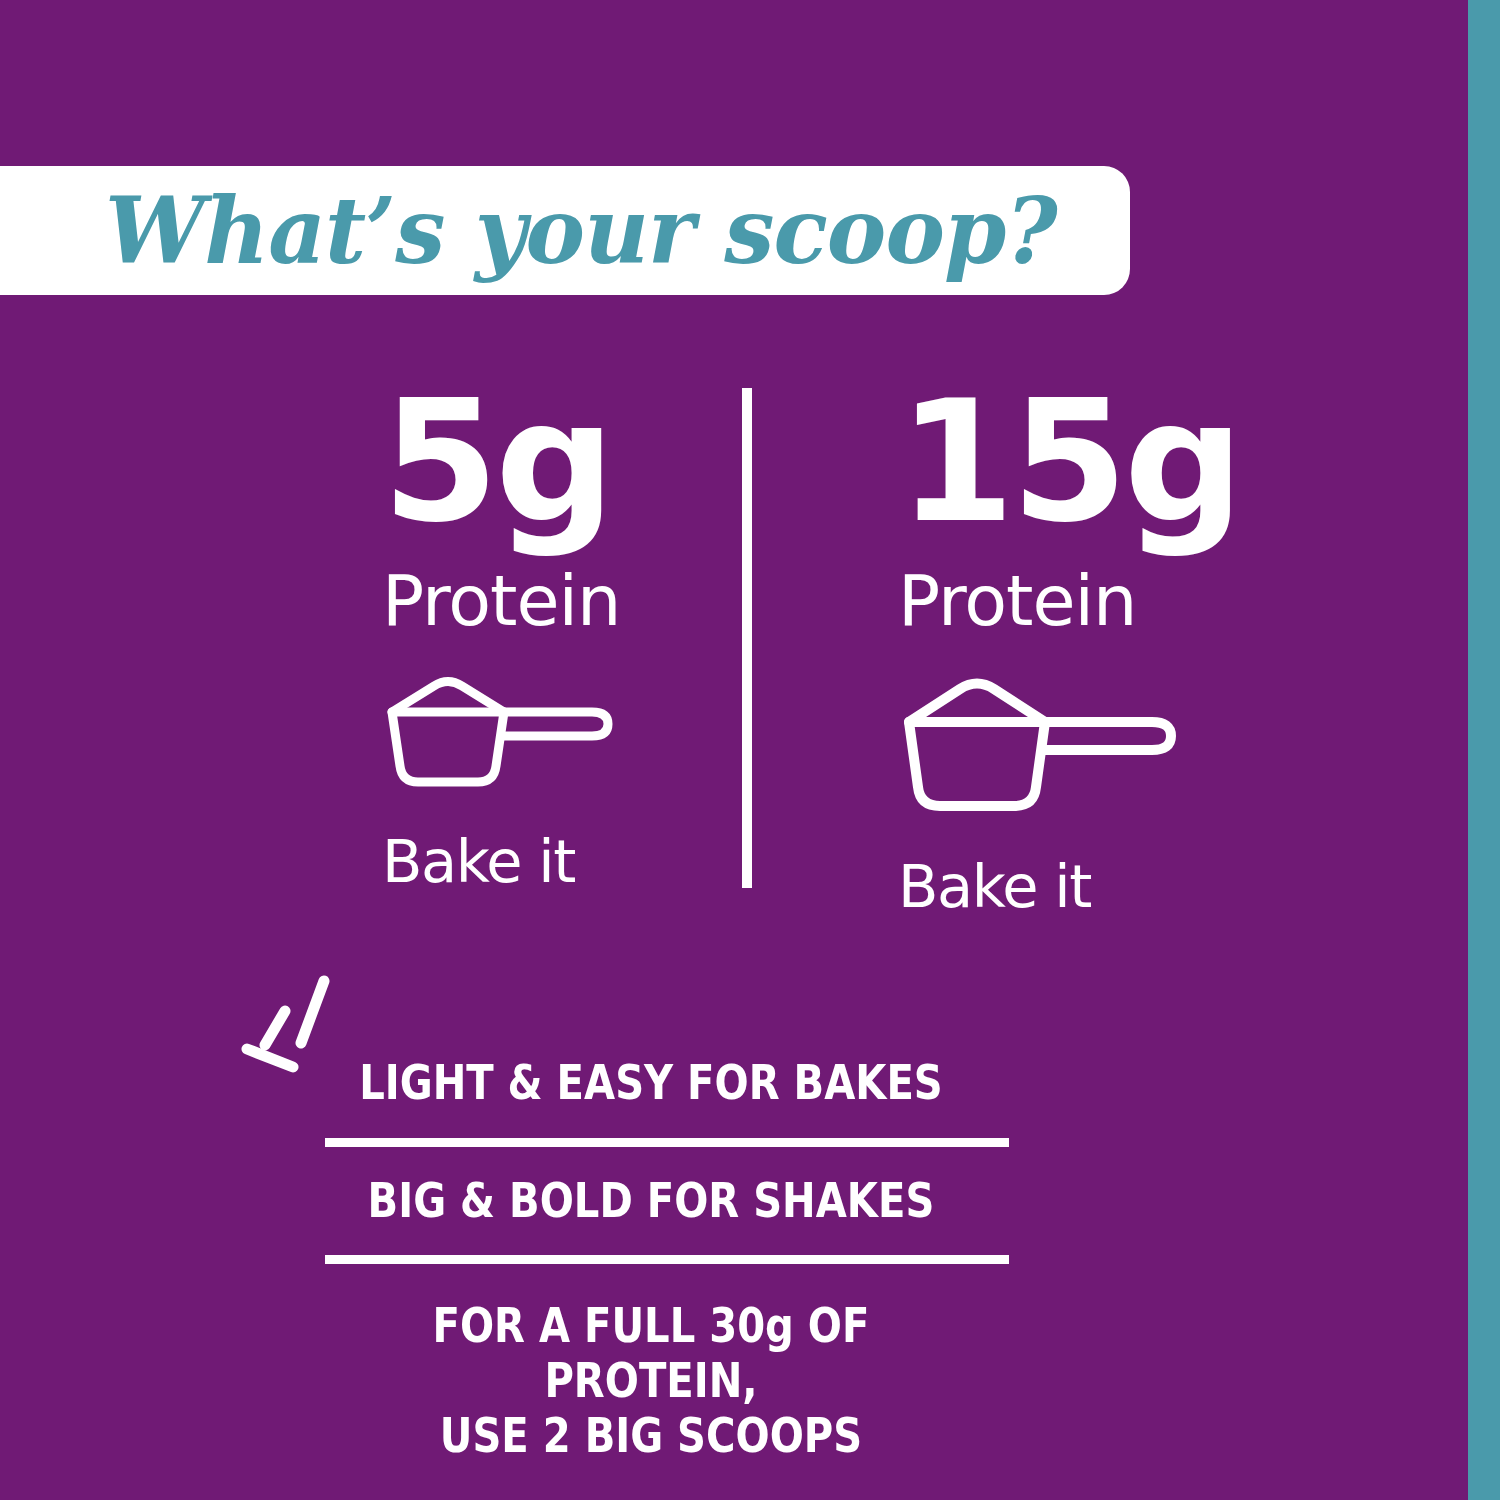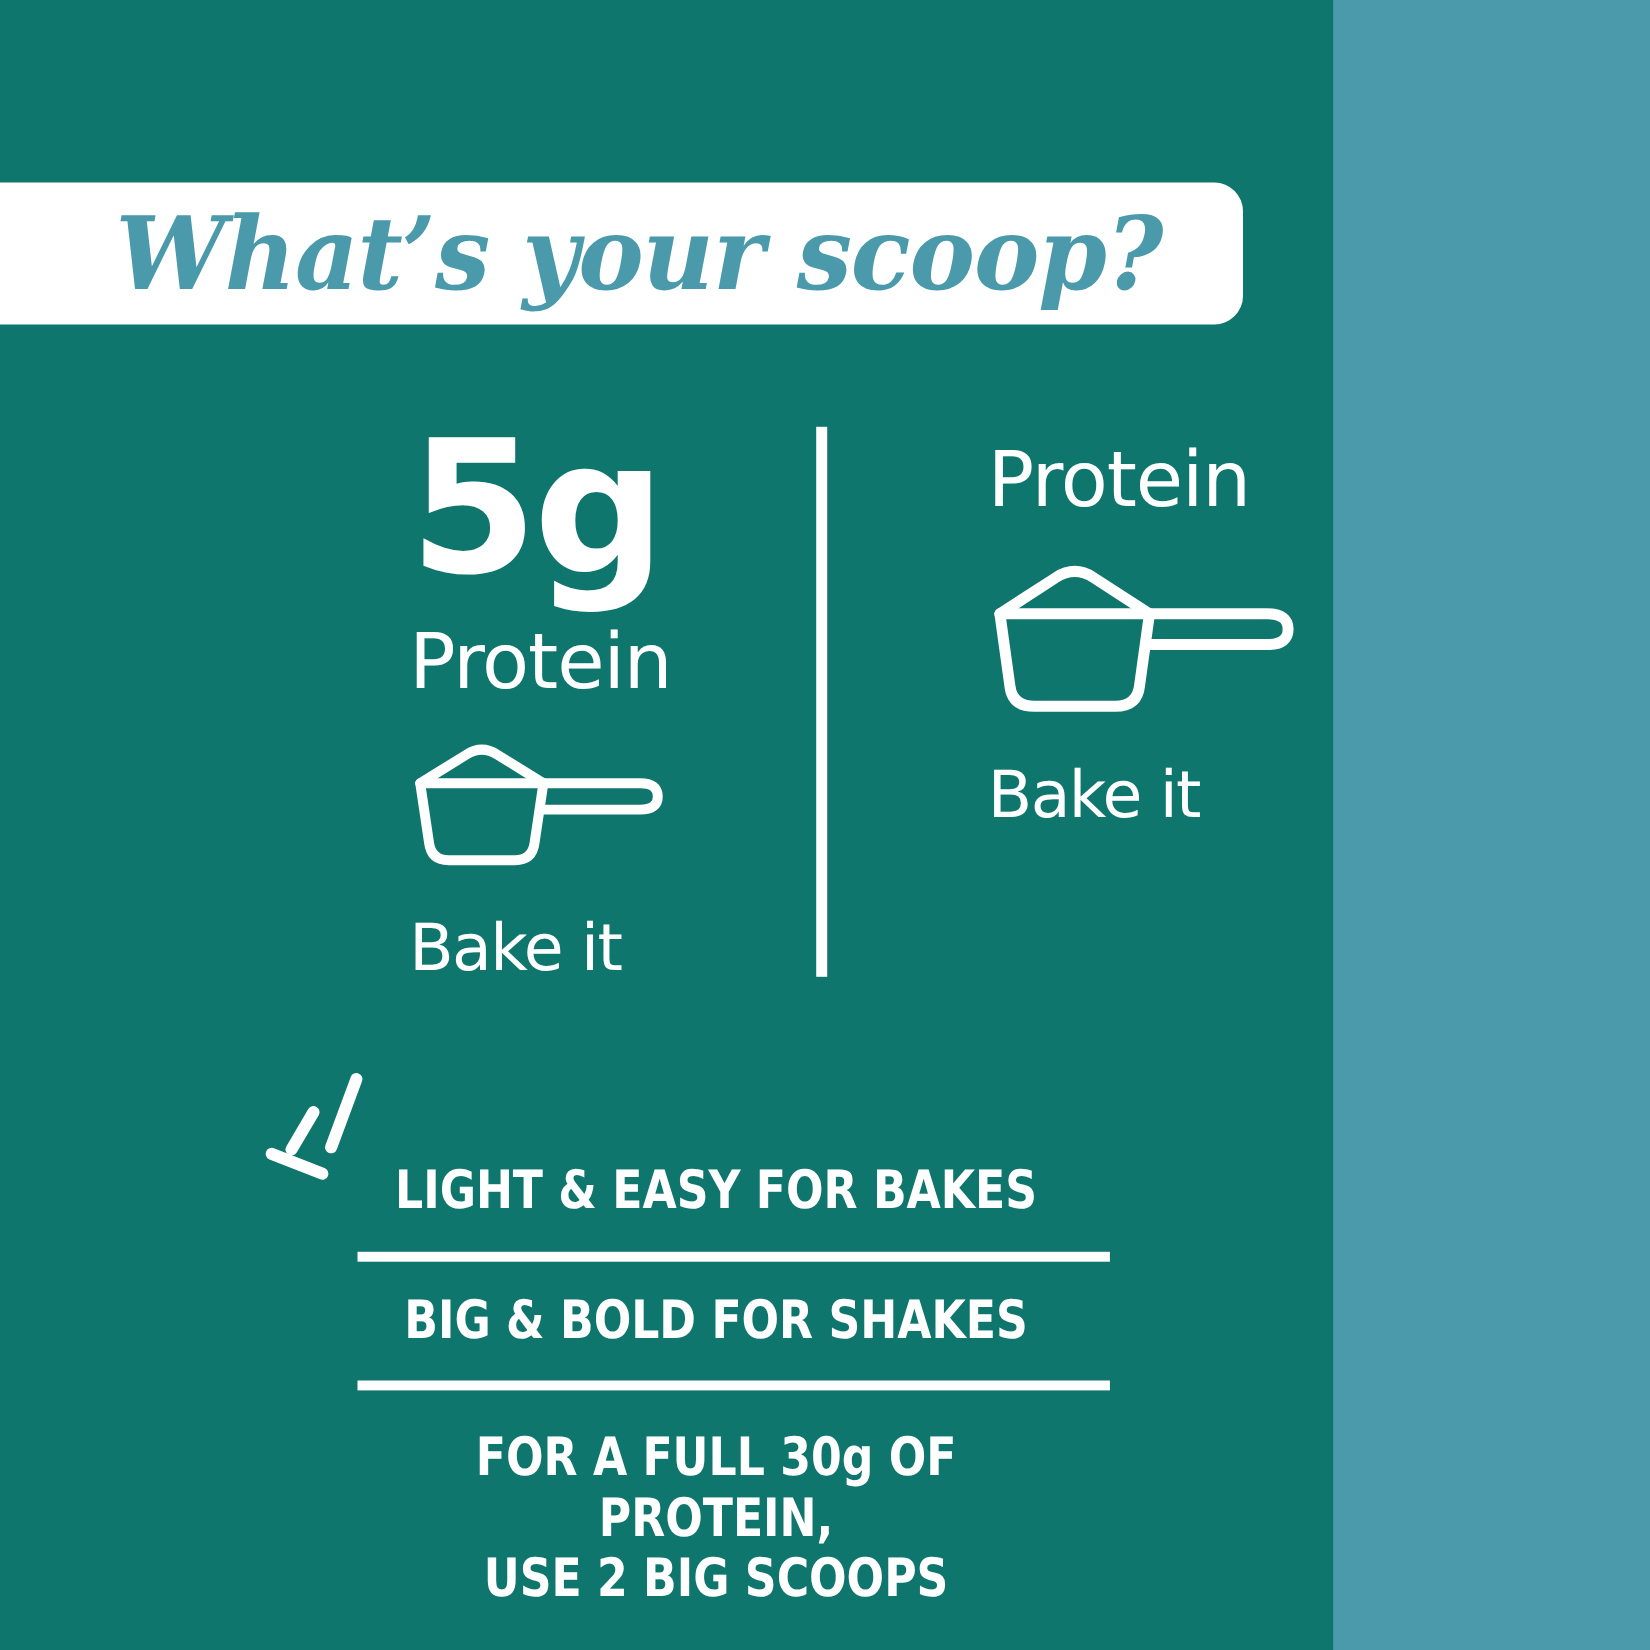--- a/index.html
+++ b/index.html
@@ -10,23 +10,23 @@
     width: 1500px;
     height: 1500px;
     background: #4a9aab;
     font-family: "Liberation Sans", sans-serif;
     overflow: hidden;
     position: relative;
   }
 
   .canvas {
     position: relative;
-    width: 1212px;
+    width: 1468px;
     height: 1500px;
-    background: #0f766e;
+    background: #701a75;
   }
 
   
   .header-banner {
     position: absolute;
     left: -40px;
     top: 166px;
     width: 1170px;
     height: 129px;
     background: #ffffff;
@@ -59,21 +59,21 @@
   }
 
   .stat-col {
     position: absolute;
     top: 0;
     width: 360px;
     display: flex;
     flex-direction: column;
     align-items: flex-start;
   }
-  .stat-col.left  { left: 372px; }
+  .stat-col.left  { left: 382px; }
   .stat-col.right { left: 898px; }
 
   .stat-amount {
     color: #ffffff;
     font-family: "DejaVu Sans", sans-serif;
     font-weight: bold;
     font-size: 168px;
     line-height: 0.98;
     letter-spacing: -4px;
     margin: 0;
@@ -173,20 +173,21 @@
           <path d="M6 40 L118 40 L118 40 L110 94 Q108 110 92 110 L32 110 Q16 110 14 94 Z"></path>
           <path d="M118 40 L206 40 Q222 40 222 52 Q222 64 206 64 L118 64"></path>
         </svg>
       </div>
       <div class="stat-action">Bake it</div>
     </div>
 
     <div class="vert-divider"></div>
 
     <div class="stat-col right">
+      <div class="stat-amount">15g</div>
       <div class="stat-label">Protein</div>
       <div class="scoop-wrap">
         <svg width="278" height="145" viewBox="0 0 278 145" fill="none" stroke="#ffffff" stroke-width="10" stroke-linecap="round" stroke-linejoin="round">
           <path d="M7 50 L58 17 Q75 6 92 17 L143 50"></path>
           <path d="M7 50 L143 50 L134 115 Q132 134 112 134 L38 134 Q18 134 16 115 Z"></path>
           <path d="M143 50 L250 50 Q269 50 269 64 Q269 78 250 78 L143 78"></path>
         </svg>
       </div>
       <div class="stat-action">Bake it</div>
     </div>

